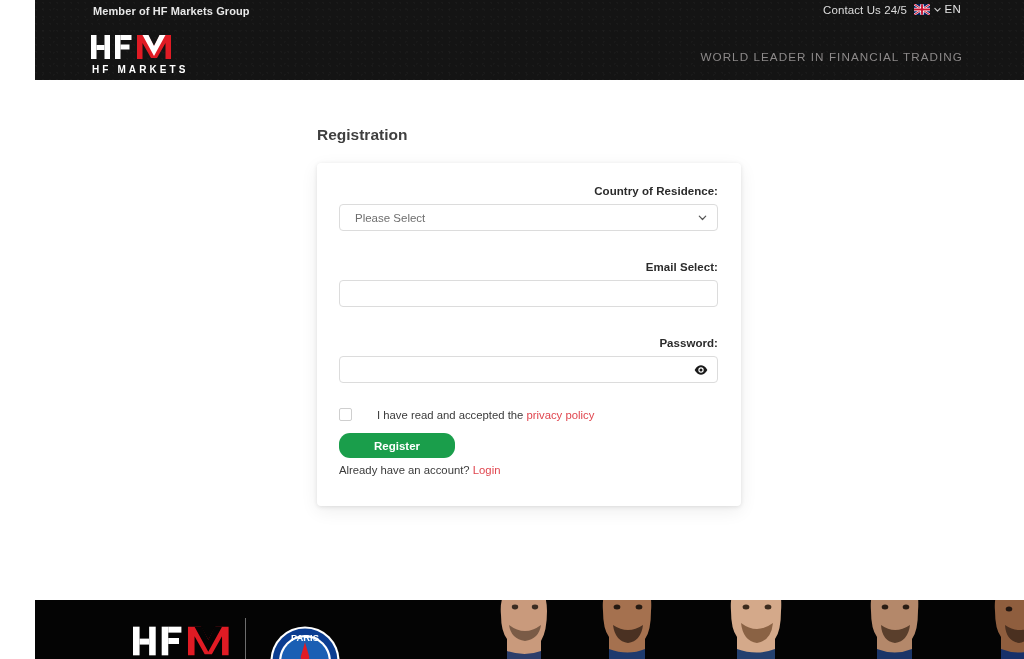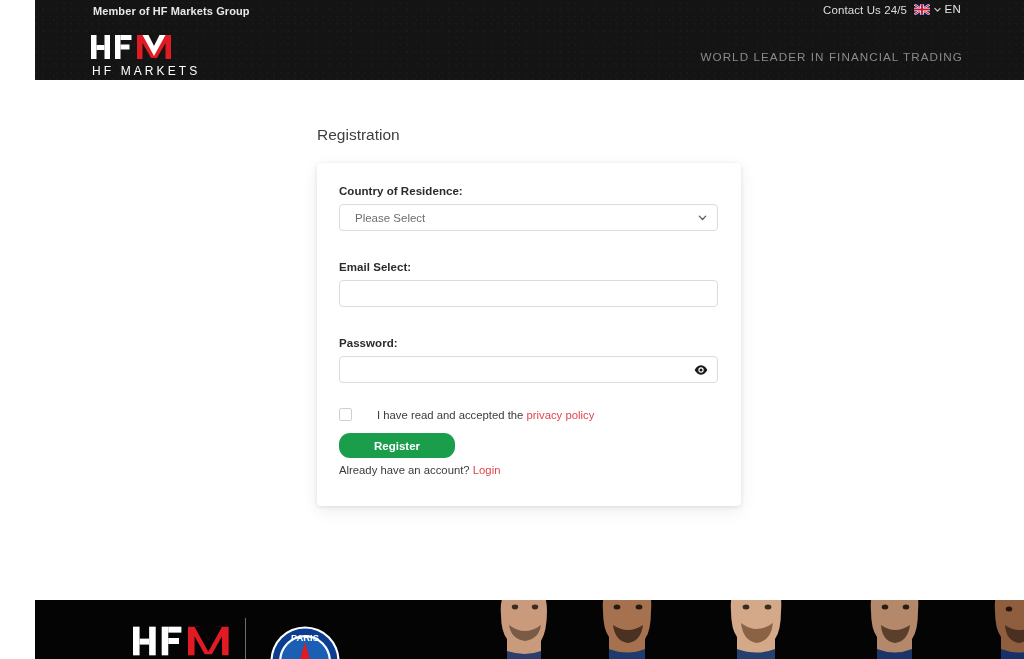--- a/index.html
+++ b/index.html
@@ -36,44 +36,44 @@
   .flag-uk {
     width: 16px; height: 11px; display: block; border: 0;
   }
   .chev-small { display: block; width: 9px; height: 9px; }
   .lang-code { font-size: 11.5px; color: #e3e3e3; letter-spacing: 0.2px; }
 
   
   .logo { position: absolute; left: 56px; top: 33px; }
   .logo-mark { display: block; }
   .logo-sub {
-    font-size: 12px; font-weight: normal; color: #ffffff;
+    font-size: 10px; font-weight: bold; color: #ffffff;
     letter-spacing: 3.1px; margin-top: 3px; margin-left: 1px;
   }
   .tagline {
     position: absolute; right: 96px; top: 50px;
     font-size: 11.7px; color: #8d8a8a; letter-spacing: 1.05px;
   }
 
   
   .main { position: absolute; left: 0; top: 80px; width: 1024px; height: 520px; background:#fff; }
   .page-title {
     position: absolute; left: 282px; top: 46px;
-    font-size: 15.5px; color: #3f3f3f; font-weight: normal;
+    font-size: 15.5px; color: #3f3f3f; font-weight: bold;
   }
   .card {
     position: absolute; left: 282px; top: 83px;
     width: 424px; height: 343px;
     background: #ffffff; border-radius: 4px;
     box-shadow: 0 1px 4px rgba(0,0,0,0.10), 0 5px 18px rgba(0,0,0,0.07);
   }
   .field { position: absolute; left: 22px; width: 379px; }
   .field-label {
     font-size: 11.5px; font-weight: bold; color: #2b2b2b;
-    margin-bottom: 7px; display: block; letter-spacing: 0.05px;
+    margin-bottom: 7px; display: block; letter-spacing: 0.05px; text-align: right;
   }
   .control {
     width: 379px; height: 27px; border: 1px solid #dcdcdc; border-radius: 4px;
     background: #fff; font-family: "Liberation Sans", sans-serif;
     font-size: 11.5px; color: #6a6a6a; padding: 0 9px;
     display: flex; align-items: center; position: relative;
   }
   .control input {
     border: 0; outline: none; width: 100%; height: 100%;
     font-family: "Liberation Sans", sans-serif; font-size: 11.5px; color: #333;

